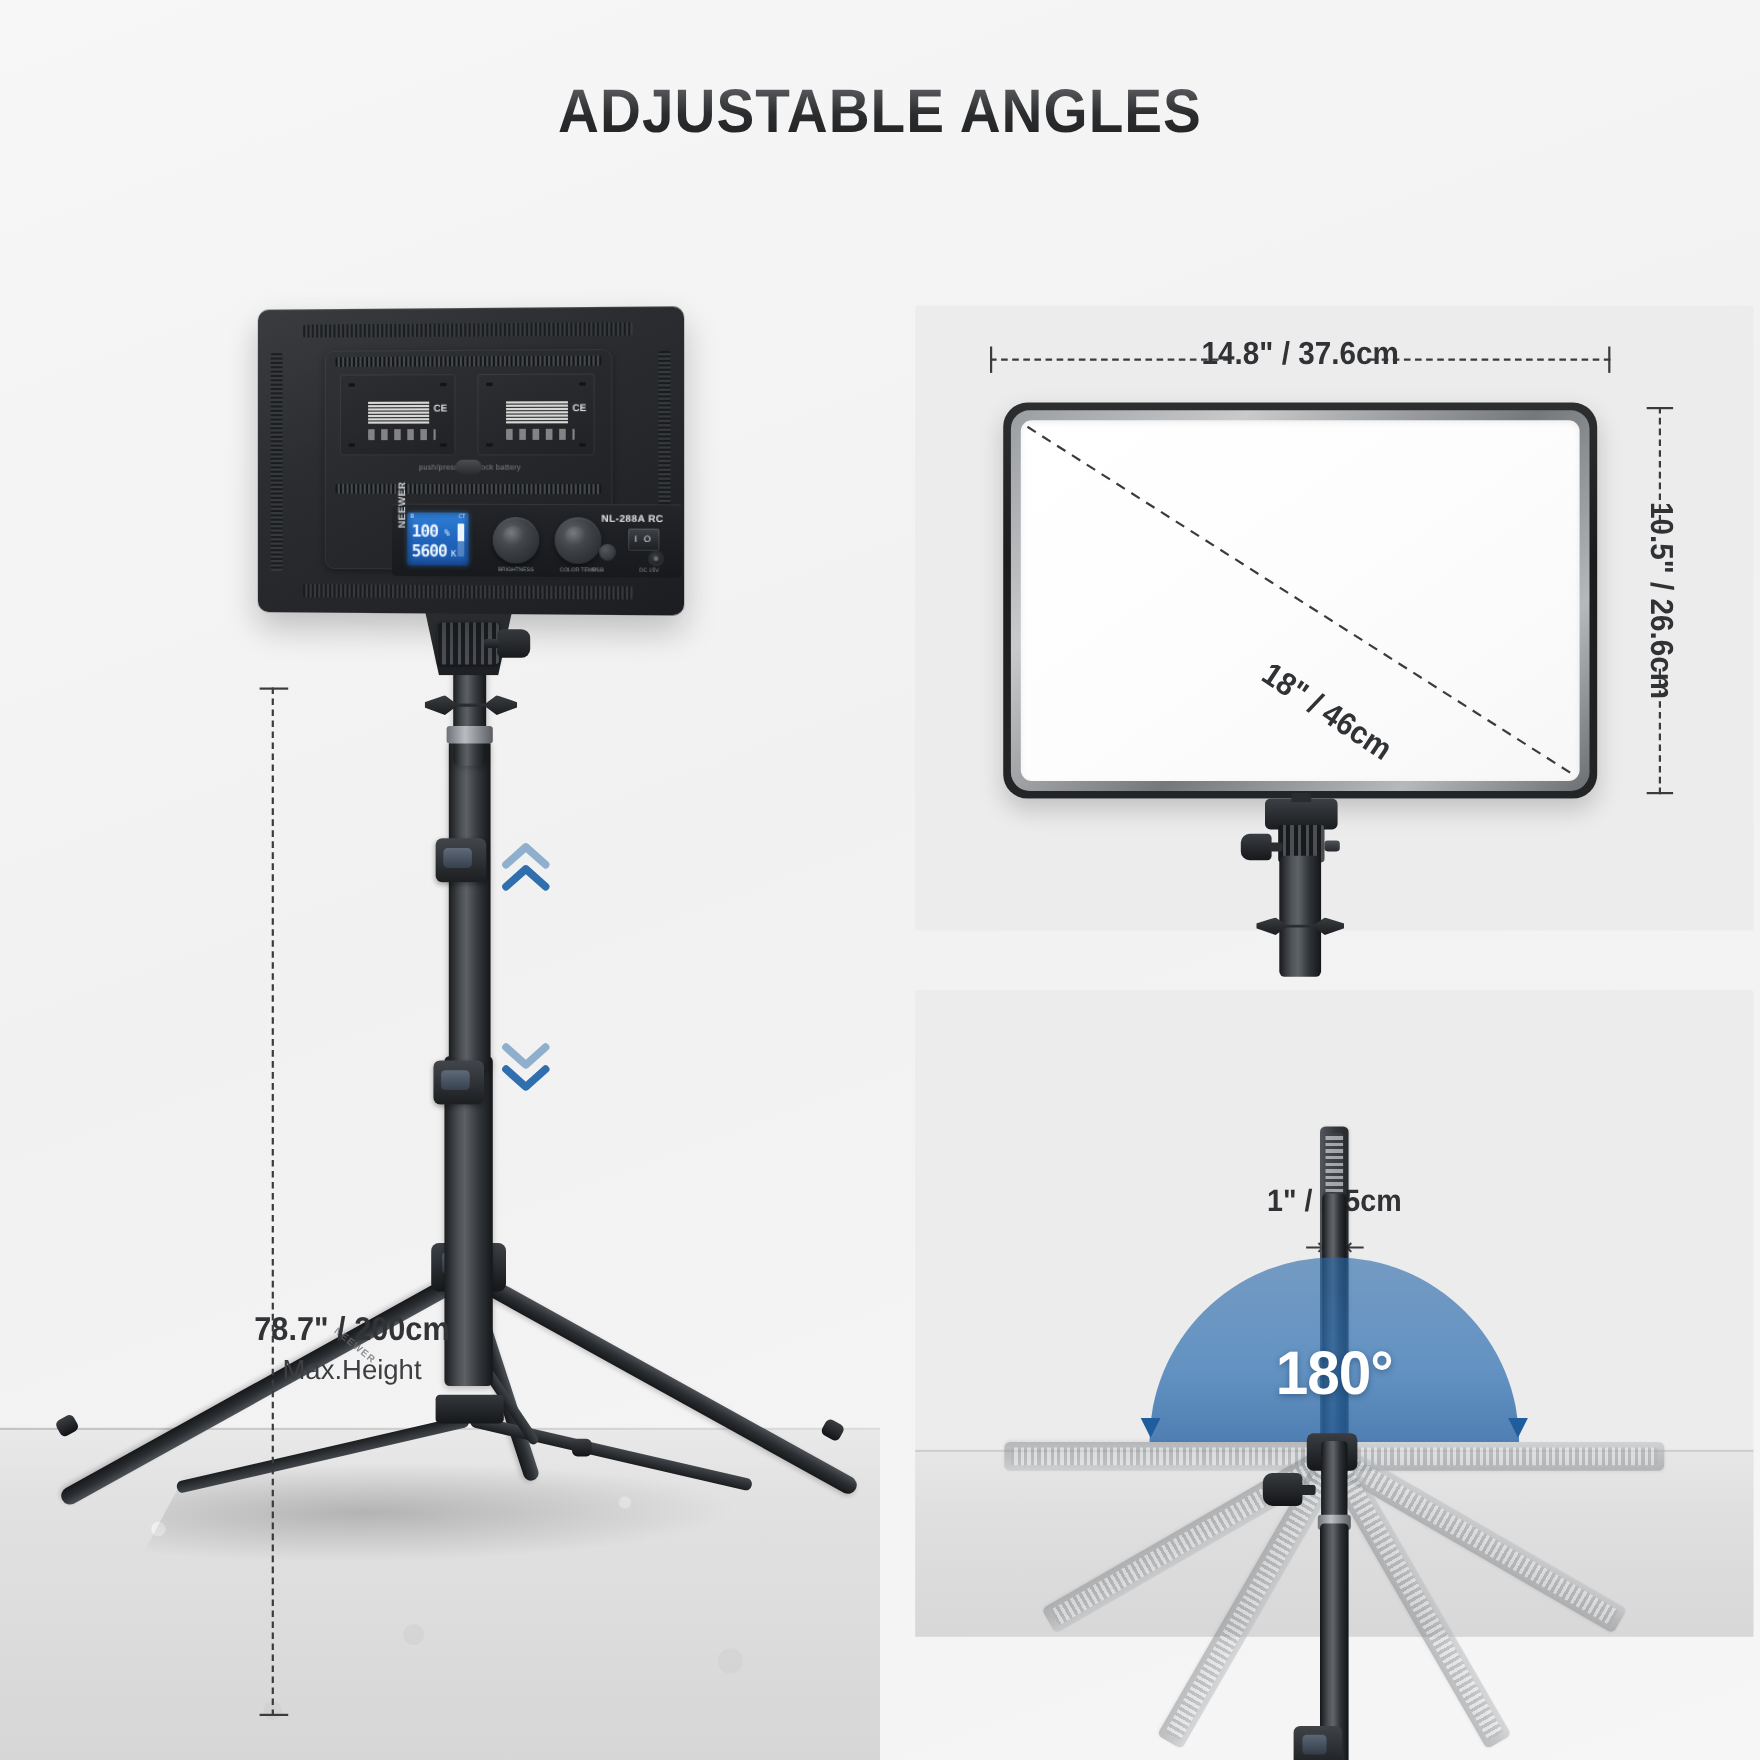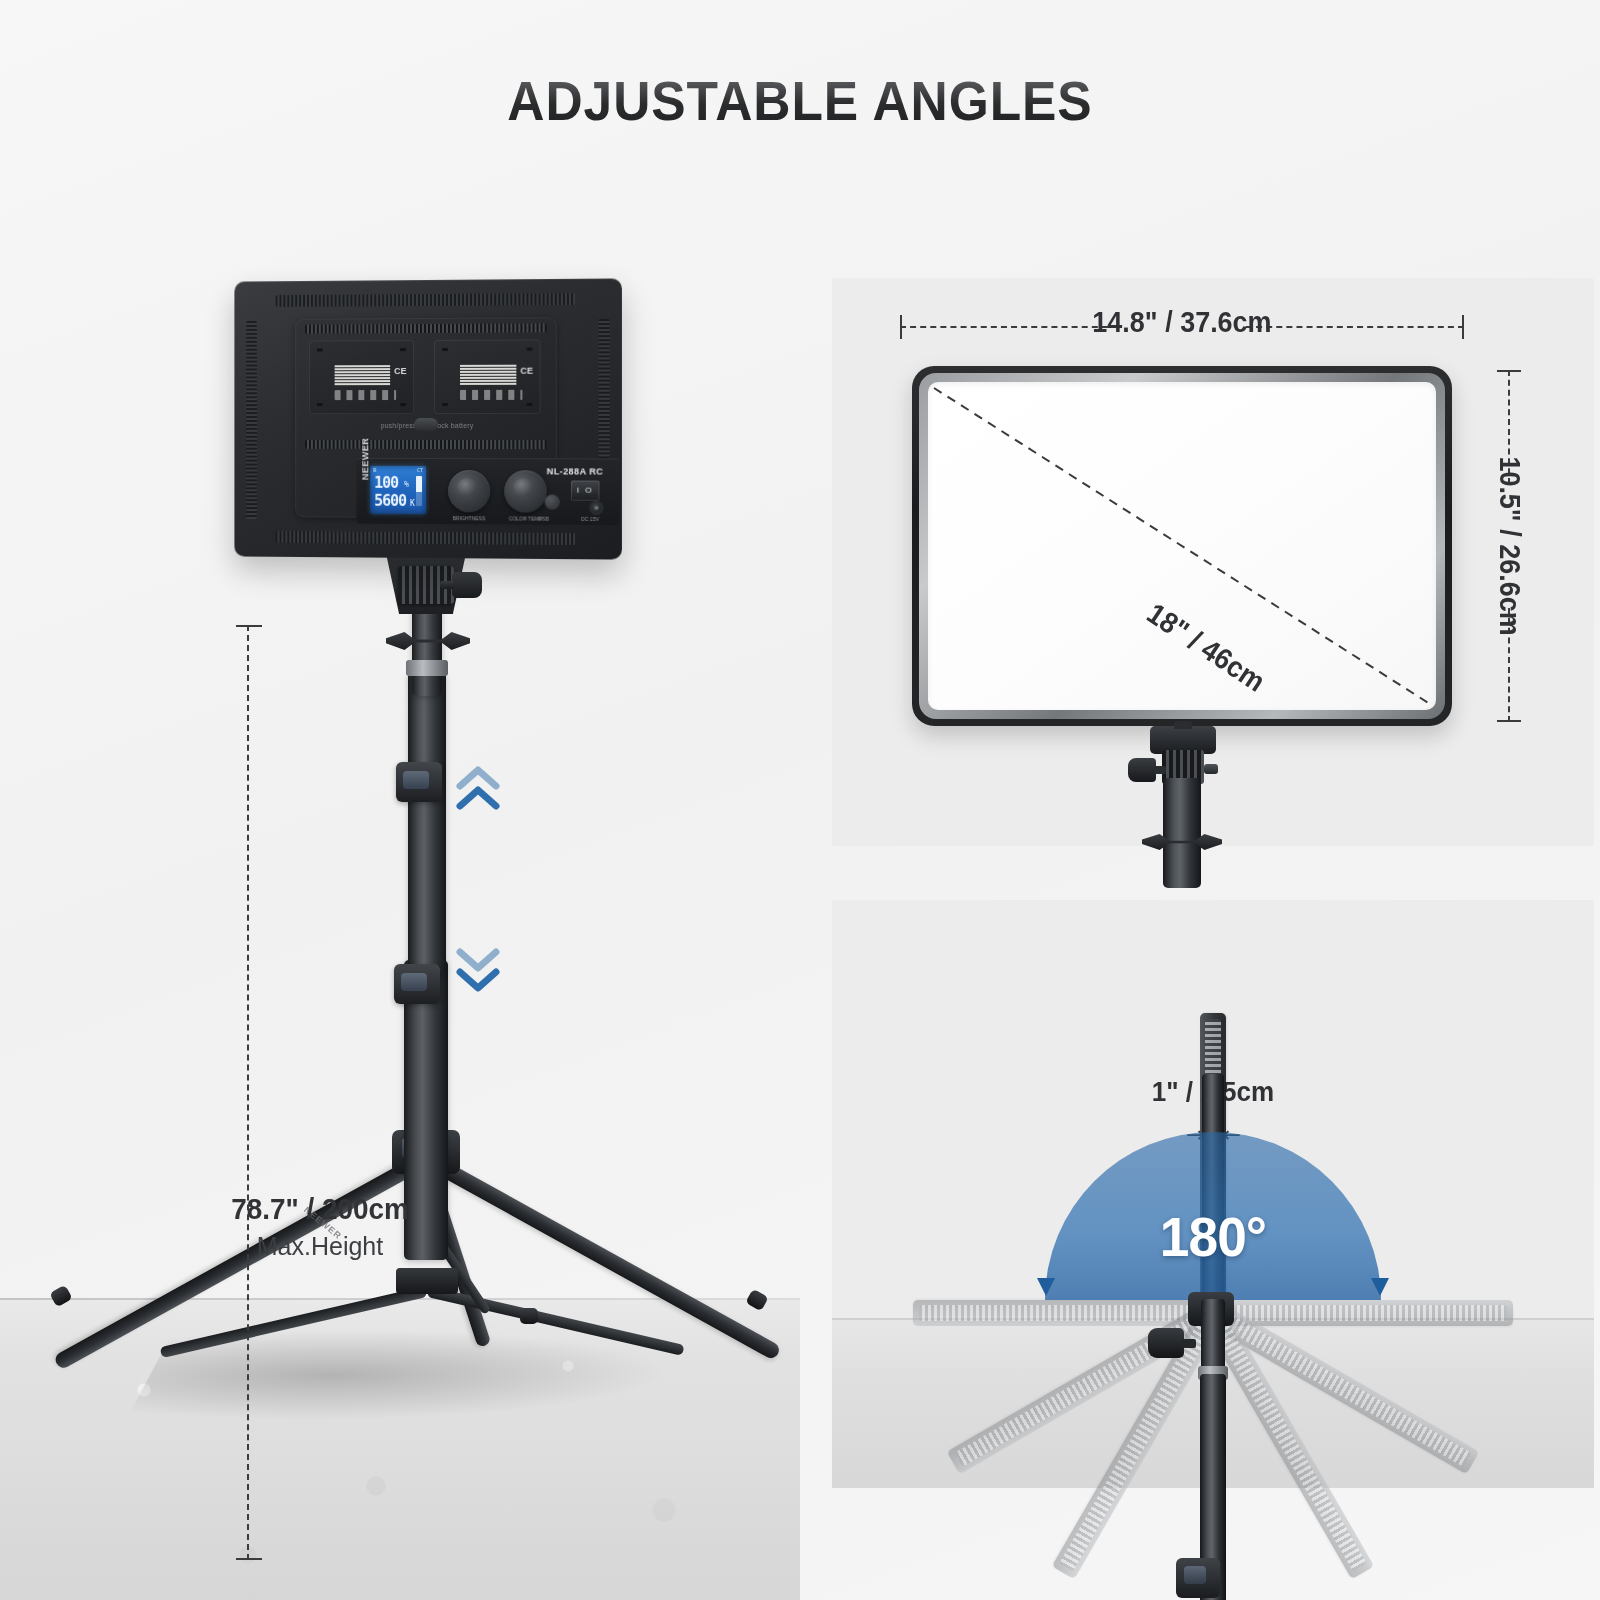--- a/index.html
+++ b/index.html
@@ -316,21 +316,21 @@
   .knob2:after{content:"";position:absolute;right:-10px;top:8px;width:12px;height:8px;background:#2a2d30;border-radius:2px;}
   .pin{ position:absolute; left:372px; top:486px; width:14px; height:10px; border-radius:3px;
     background:linear-gradient(180deg,#50545a,#25282c);}
   .stand2{ position:absolute; left:331px; top:500px; width:38px; height:110px; border-radius:5px;
     background:linear-gradient(90deg,#18191c,#50555a 30%,#5e6368 45%,#303439 72%,#141619);}
   .wing2{ position:absolute; left:310px; top:556px; width:80px; height:16px;
     background:linear-gradient(180deg,#3a3d41,#1b1d20);
     clip-path:polygon(0 35%,22% 0,34% 42%,66% 42%,78% 0,100% 35%,100% 62%,78% 100%,66% 58%,34% 58%,22% 100%,0 62%);}
 
   
-  .fan{ position:absolute; left:0; top:4px; width:762px; height:588px; }
+  .fan{ position:absolute; left:0; top:15px; width:762px; height:588px; }
   .ghost{
     position:absolute; left:381px; top:396px; height:26px; width:300px;
     transform-origin:0% 50%;
     border-radius:5px;
     background:linear-gradient(180deg,rgba(185,188,192,.85),rgba(150,154,158,.8) 45%,rgba(120,124,128,.75));
     box-shadow:0 1px 3px rgba(0,0,0,.1);
     opacity:.62;
   }
   .ghost:after{
     content:""; position:absolute; left:6px; top:5px; right:6px; height:16px; border-radius:3px;

